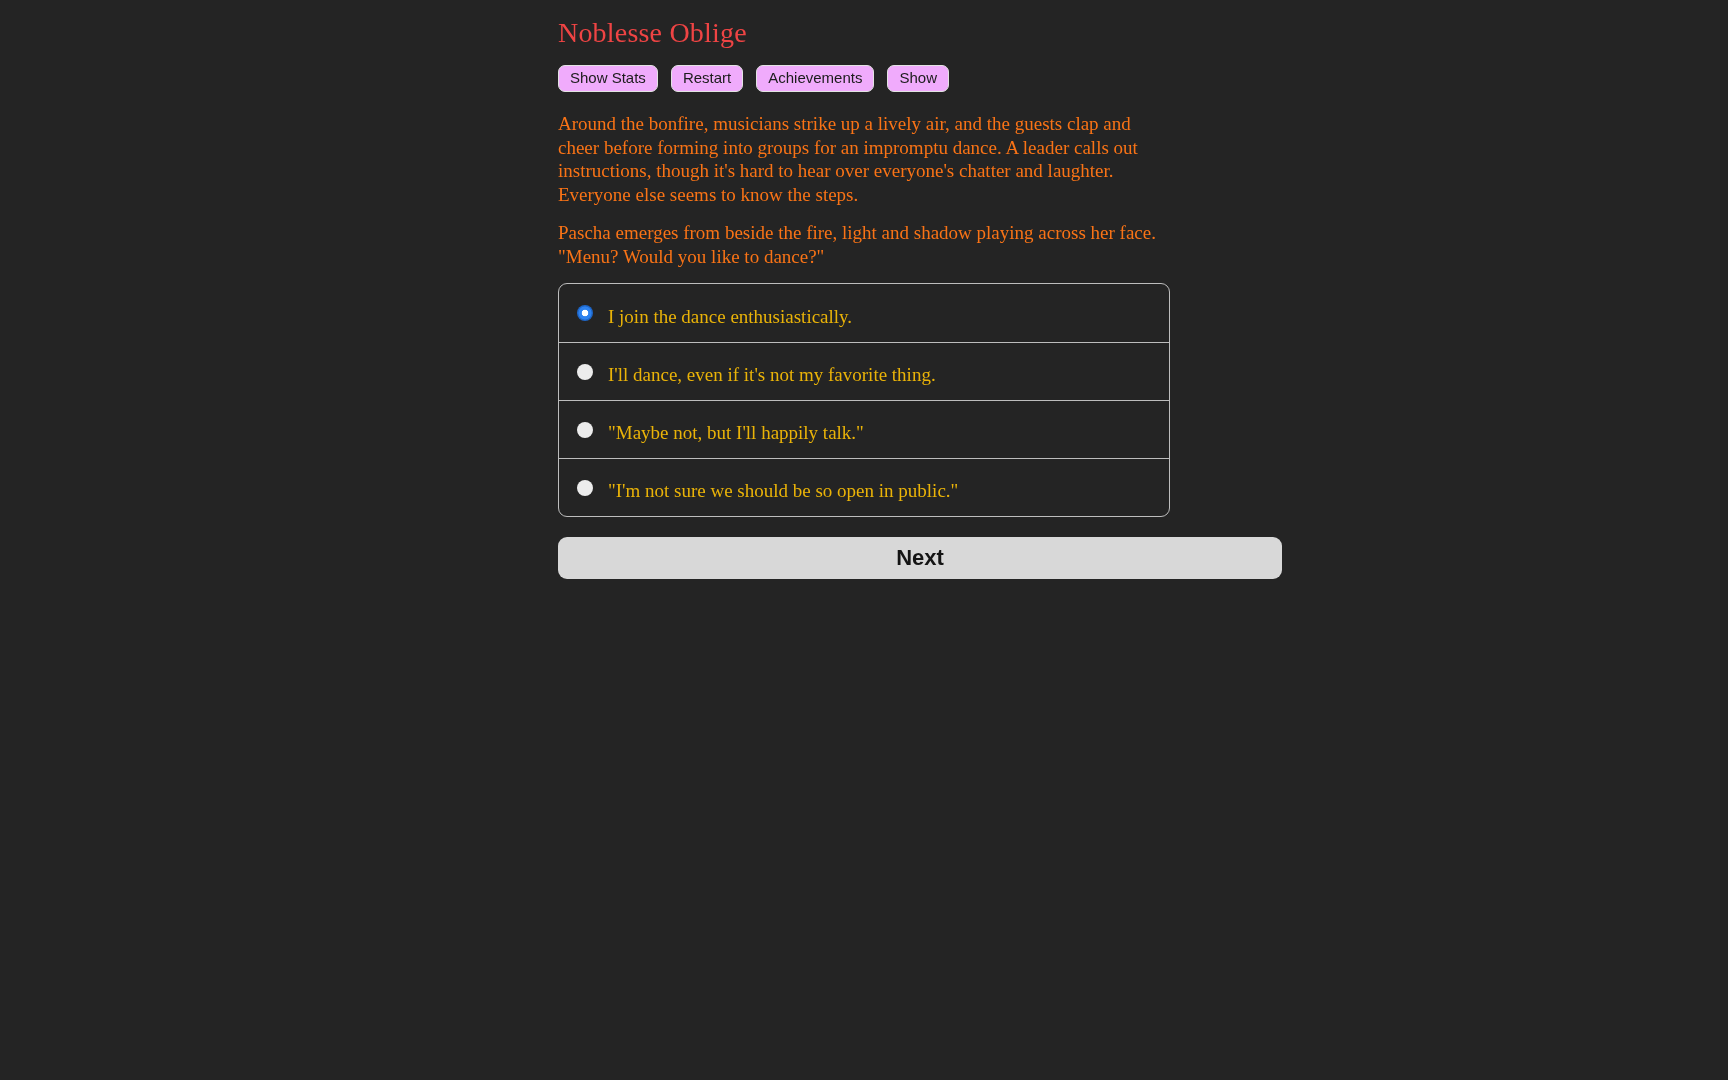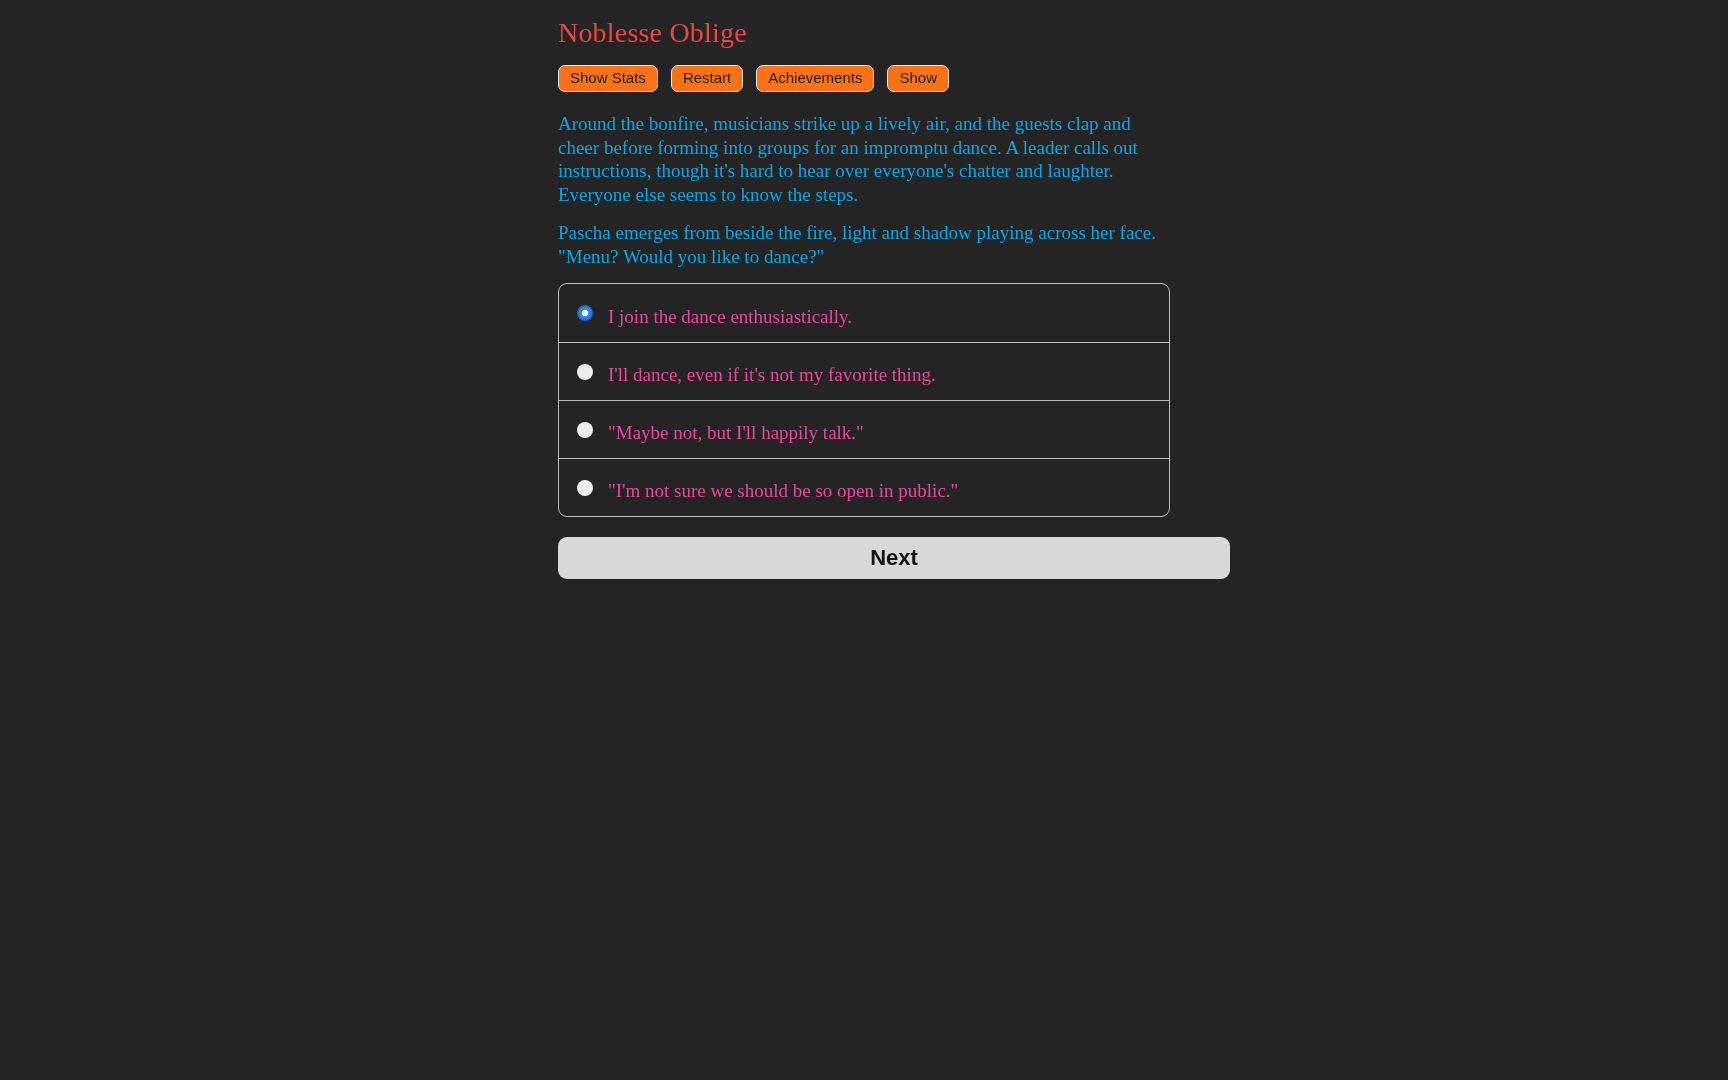--- a/index.html
+++ b/index.html
@@ -28,35 +28,35 @@
   }
   .toolbar {
     margin-top: 16px;
     display: flex;
     gap: 13px;
   }
   .toolbar button {
     font-family: "Liberation Sans", sans-serif;
     font-size: 15px;
     color: #1c1c1c;
-    background: #f97316;
+    background: #f0abfc;
     border: 1px solid #e2e2e2;
     border-radius: 7px;
     padding: 3px 11px 4px 11px;
     line-height: 18px;
     cursor: pointer;
   }
   .story {
     margin-top: 20px;
   }
   .story p {
     font-size: 19px;
     line-height: 23.5px;
     margin-bottom: 15px;
-    color: #0ea5e9;
+    color: #f97316;
   }
   .choice-box {
     margin-top: 3px;
     border: 1px solid #bdbdbd;
     border-radius: 9px;
     overflow: hidden;
   }
   .choice-row {
     display: flex;
     align-items: center;
@@ -75,26 +75,26 @@
   }
   .radio[data-checked="true"] {
     background: radial-gradient(circle at 50% 50%,
       #ffffff 0 3px,
       #2e82ef 3.6px 6.2px,
       #1d66c9 6.8px 8px);
   }
   .choice-label {
     margin-left: 15px;
     font-size: 19px;
-    color: #ec4899;
+    color: #eab308;
     margin-top: 7px;
   }
   .next-button {
     display: block;
-    width: 672px;
+    width: 724px;
     margin-top: 20px;
     height: 42px;
     background: #d8d8d8;
     border: none;
     border-radius: 9px;
     font-family: "Liberation Sans", sans-serif;
     font-size: 22px;
     font-weight: bold;
     color: #141414;
     cursor: pointer;

